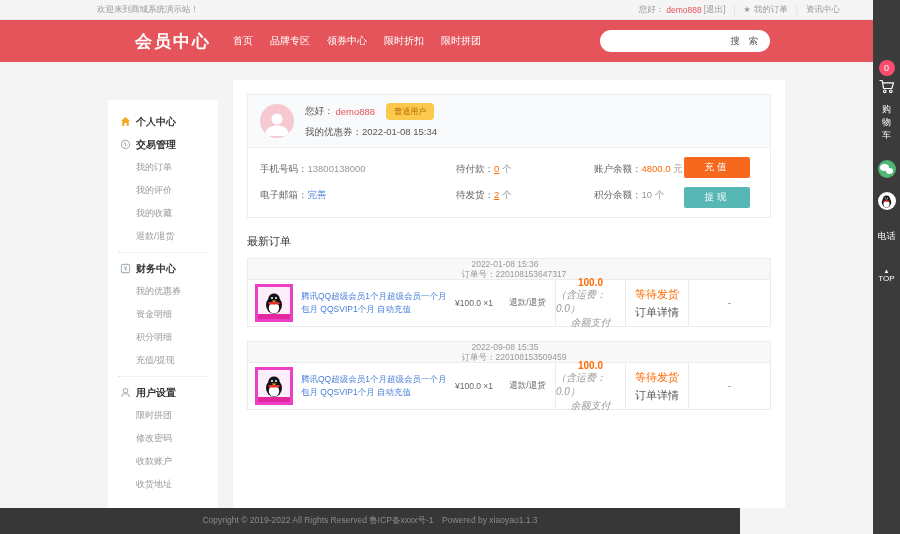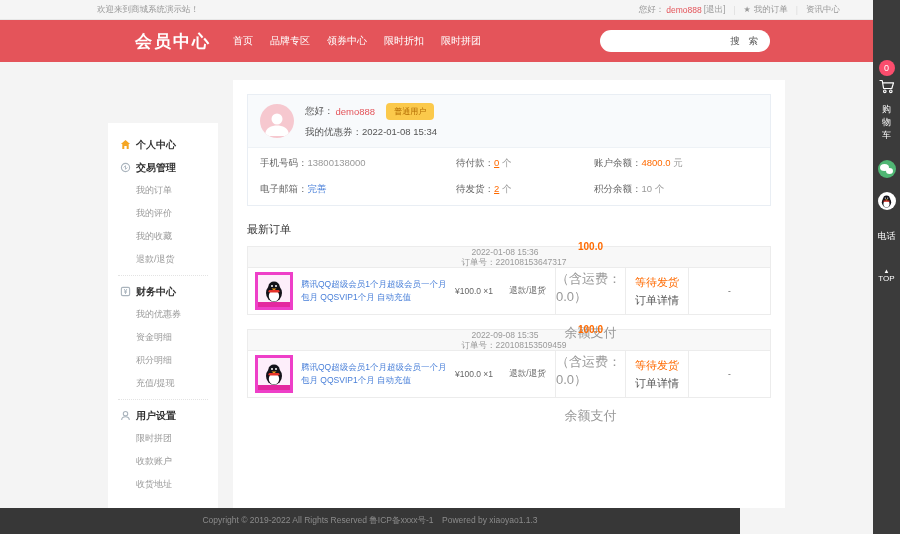--- a/index.html
+++ b/index.html
@@ -60,21 +60,21 @@
   .cell { display:flex; flex-direction:column; align-items:center; justify-content:center; }
   .cell-product { flex-direction:row; width:200px; padding-left:7px; justify-content:flex-start; }
   .thumb { width:38px; height:38px; border:3px solid #ee3fc8; background:#fdeefa; position:relative; flex:none; display:flex; align-items:center; justify-content:center; cursor:pointer; }
   .thumb .tb { position:absolute; left:0; right:0; bottom:0; height:5px; background:#e3289f; }
   .p-title { margin-left:8px; width:147px; font-size:8.5px; line-height:1.55; color:#4a80d9; cursor:pointer; }
   .cell-price { width:52px; font-size:8.5px; color:#666; }
   .cell-refund { width:55px; font-size:8.5px; color:#666; }
   .cell-refund span { cursor:pointer; }
   .cell-amount { width:70px; border-left:1px solid #ececec; }
   .amt { font-size:10px; font-weight:bold; color:#ff6a00; }
-  .sub { font-size:13px; color:#999; margin-top:18px; }
+  .sub { font-size:10px; color:#999; margin-top:0;font-style:italic; }
   .cell-status { width:63px; border-left:1px solid #ececec; font-size:11px; }
   .st-status { color:#ff6a00; }
   .st-detail { color:#555; margin-top:3px; cursor:pointer; }
   .cell-extra { flex:1; border-left:1px solid #ececec; font-size:8.5px; color:#666; }
   
   .footer { position:absolute; left:0; bottom:0; width:740px; height:26px; background:#373737; display:flex; align-items:center; justify-content:center; color:#8b8b8b; font-size:8.5px; z-index:5; }
   
   .rail { position:absolute; top:0; right:0; width:27px; height:534px; background:#3b3b3b; z-index:10; display:flex; flex-direction:column; align-items:center; }
   .rail-badge { margin-top:60px; width:16px; height:16px; border-radius:50%; background:#fb4d6d; color:#fff; font-size:9px; display:flex; align-items:center; justify-content:center; }
   .rail-cart { margin-top:3px; cursor:pointer; }
@@ -166,20 +166,21 @@
     <div class="side-title">
       <span class="sicon">
         <svg width="11" height="11" viewBox="0 0 12 12">
             <circle cx="6" cy="4" r="2.4" fill="none" stroke="#aab4bd" stroke-width="1.2"></circle>
             <path d="M1.8 11 C1.8 8.5 4 7.4 6 7.4 C8 7.4 10.2 8.5 10.2 11" fill="none" stroke="#aab4bd" stroke-width="1.2"></path>
           </svg>
       </span>
       <span>用户设置</span>
     </div>
     <div class="side-item">限时拼团</div>
+    <div class="side-item">修改密码</div>
     <div class="side-item">收款账户</div>
     <div class="side-item">收货地址</div>
   </div>
 
   <div class="main-card">
 
     <div class="profile-panel">
       <div class="profile-top">
         <div class="avatar">
           <svg width="26" height="26" viewBox="0 0 26 26">
@@ -212,20 +213,24 @@
           </div>
           <div>
             <span>电子邮箱：</span><span class="v-blue">完善</span>
           </div>
           <div>
             <span>待发货：</span><span class="v-orange-u">2</span> <span class="v-gray">个</span>
           </div>
           <div>
             <span>积分余额：</span><span class="v-gray">10</span> <span class="v-gray">个</span>
           </div>
+        </div>
+        <div class="btn-col">
+          <button class="btn btn-recharge">充值</button>
+          <button class="btn btn-withdraw">提现</button>
         </div>
       </div>
     </div>
 
     <div class="orders-title">最新订单</div>
 
     <div class="order-table">
       <div class="order-head">
         <span class="odate">2022-01-08 15:36</span>
         <span><span>订单号：</span><span>220108153647317</span></span>

